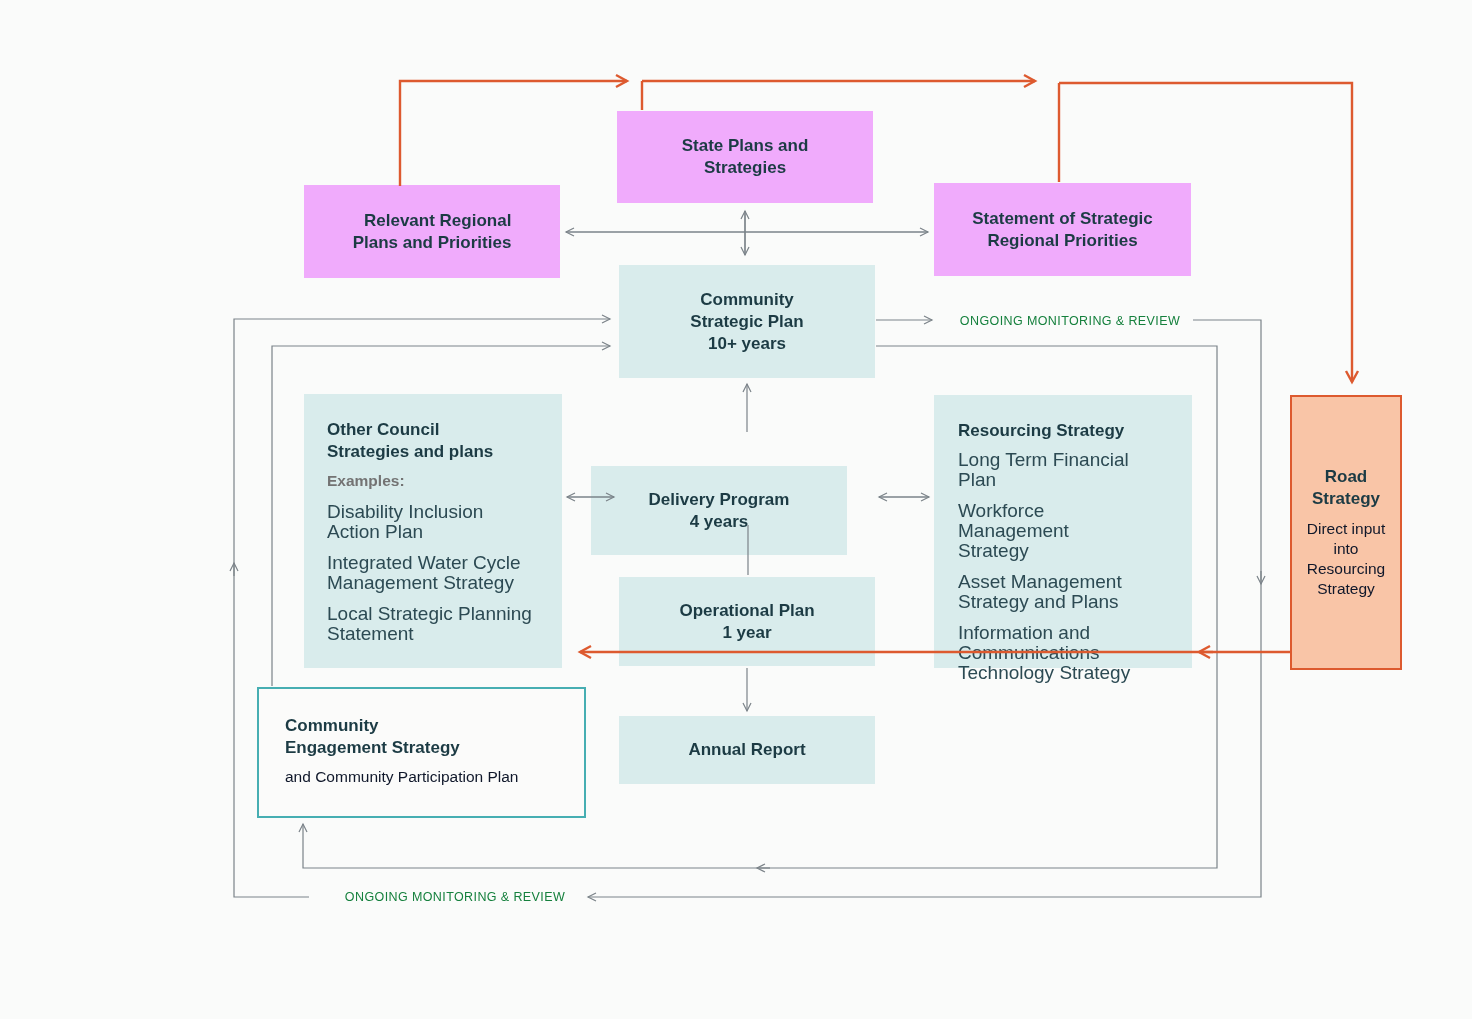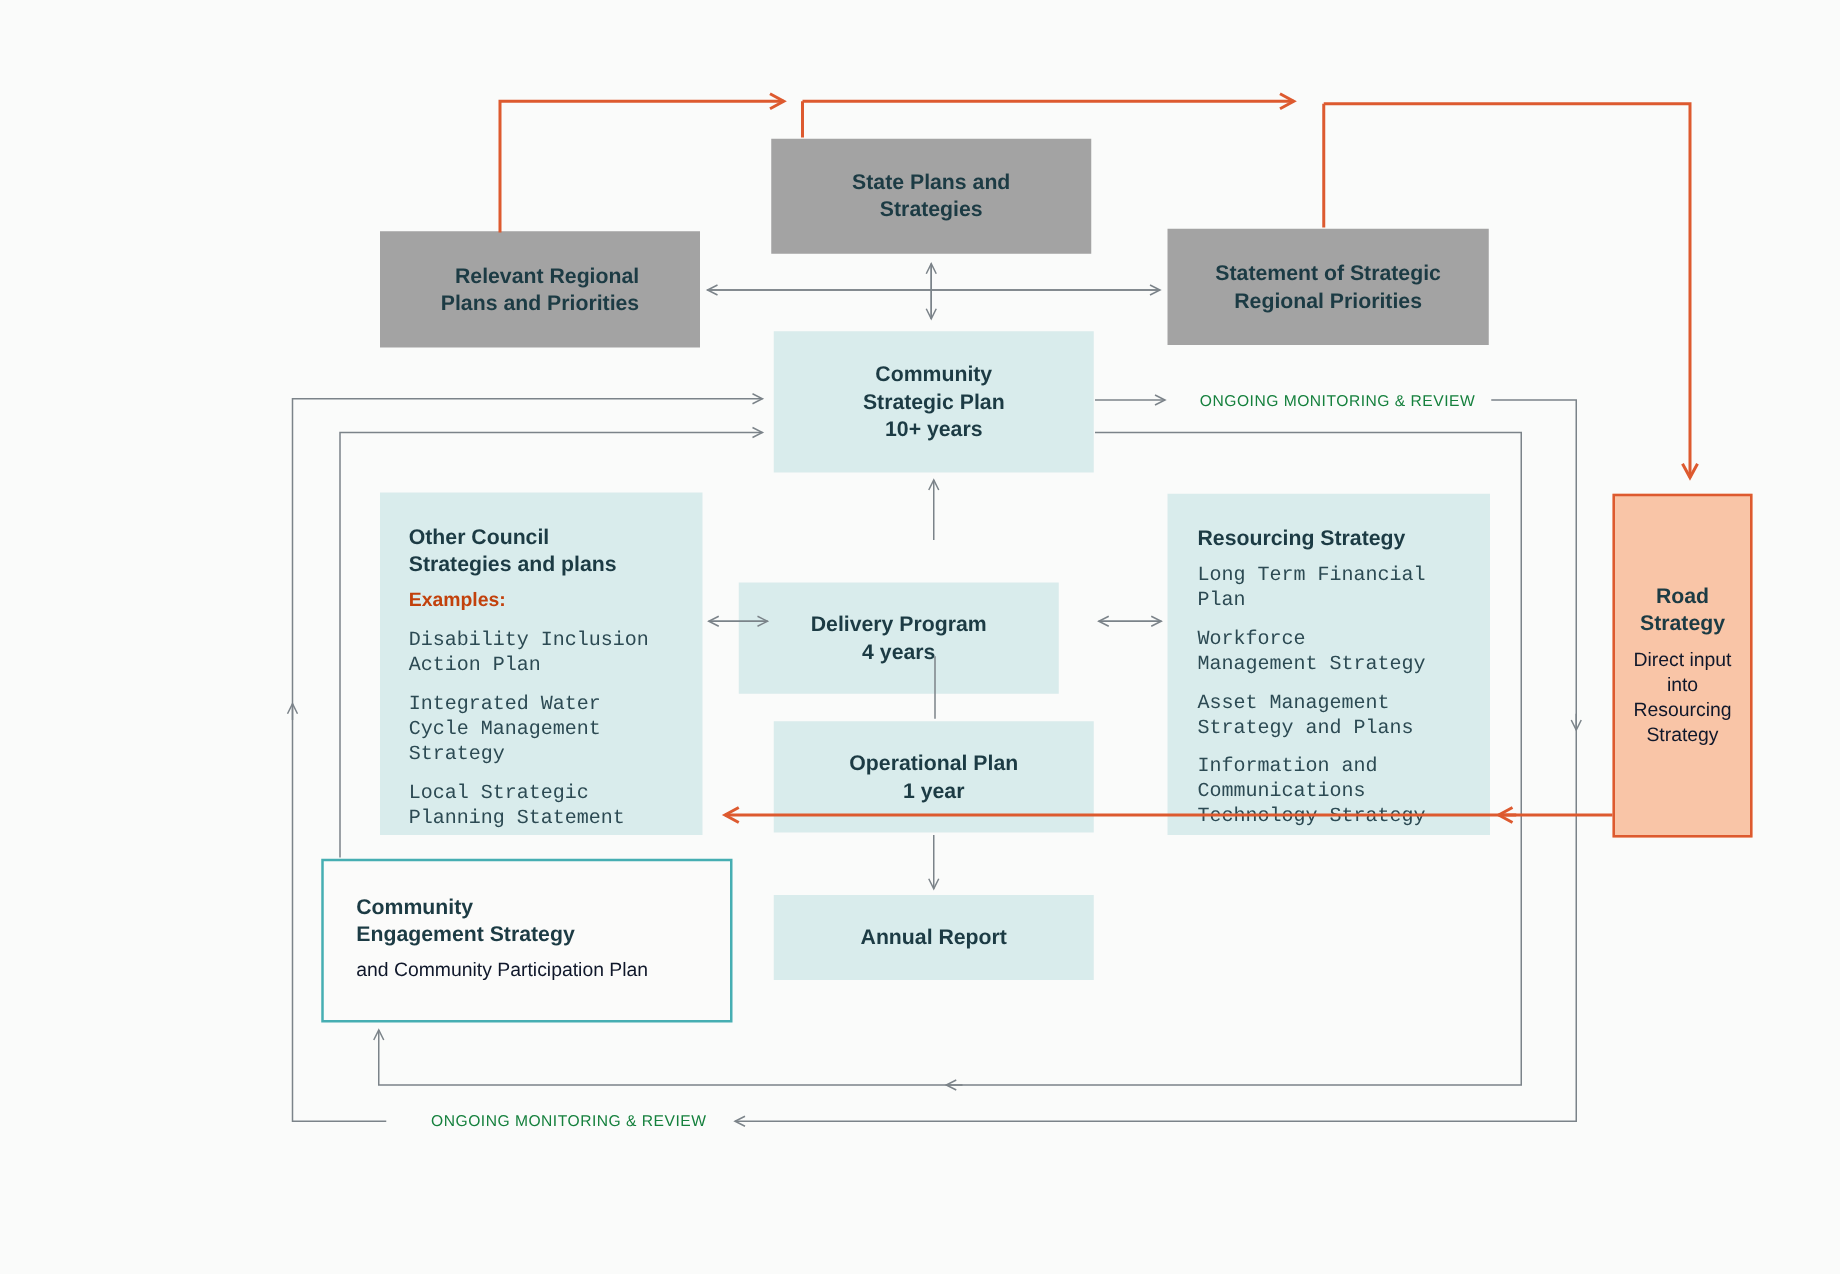--- a/index.html
+++ b/index.html
@@ -4,26 +4,26 @@
 <style>
   html,body{margin:0;padding:0;background:#fbfbfa;}
   #stage{
     position:relative;width:1472px;height:1019px;overflow:hidden;
     background:#fafbfa;
     font-family:"Liberation Sans","DejaVu Sans",sans-serif;
     color:#1c3b44;
   }
   .box{position:absolute;box-sizing:border-box;display:flex;flex-direction:column;}
   .box.center{align-items:center;justify-content:center;text-align:center;}
-  .green{background:#a3a3a3;}
+  .green{background:#f0abfc;}
   .blue{background:#d9ecec;}
   .title{font-weight:bold;font-size:17px;line-height:22px;white-space:pre-line;color:#1c3b44;}
-  .subtitle{font-weight:bold;font-size:15.5px;line-height:20px;color:#c2410c;}
+  .subtitle{font-weight:bold;font-size:15.5px;line-height:20px;color:#737373;}
   .body-text{font-weight:normal;font-size:15.5px;line-height:20px;color:#0f172a;white-space:pre-line;}
-  .list .list-item{font-weight:normal;font-size:16px;line-height:20px;color:#2c4a53;margin-bottom:11px;font-family:Liberation Mono, monospace;}
+  .list .list-item{font-weight:normal;font-size:19px;line-height:20px;color:#2c4a53;margin-bottom:11px;}
   .monitor-label{
     position:absolute;font-size:12.5px;letter-spacing:0.4px;color:#15803d;
     white-space:nowrap;text-align:center;
   }
   #connector-layer{position:absolute;left:0;top:0;pointer-events:none;}
 
   
   #box-state-plans{left:617px;top:111px;width:256px;height:92px;}
   #box-relevant-regional{left:304px;top:185px;width:256px;height:93px;text-align:right;}
   #box-statement-regional{left:934px;top:183px;width:257px;height:93px;}

